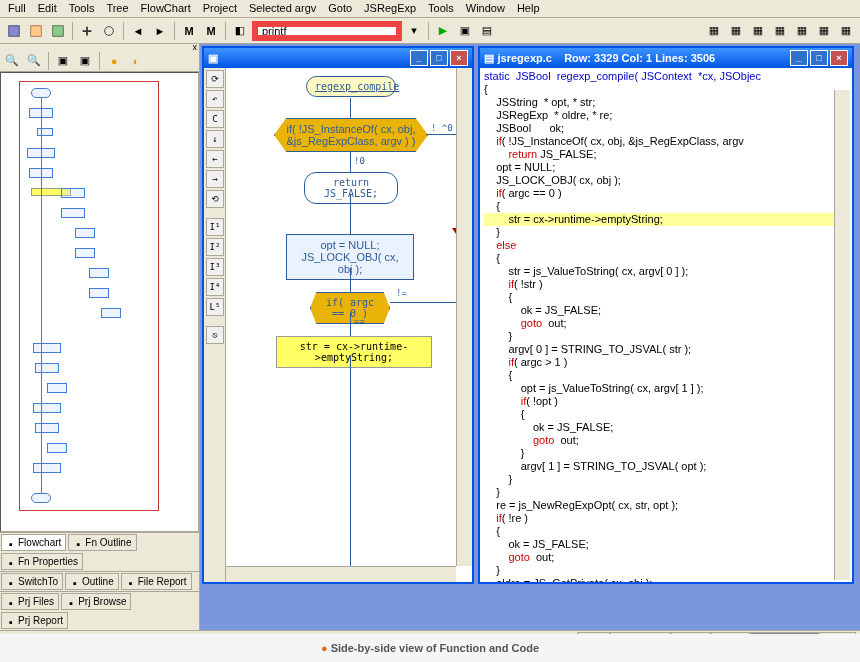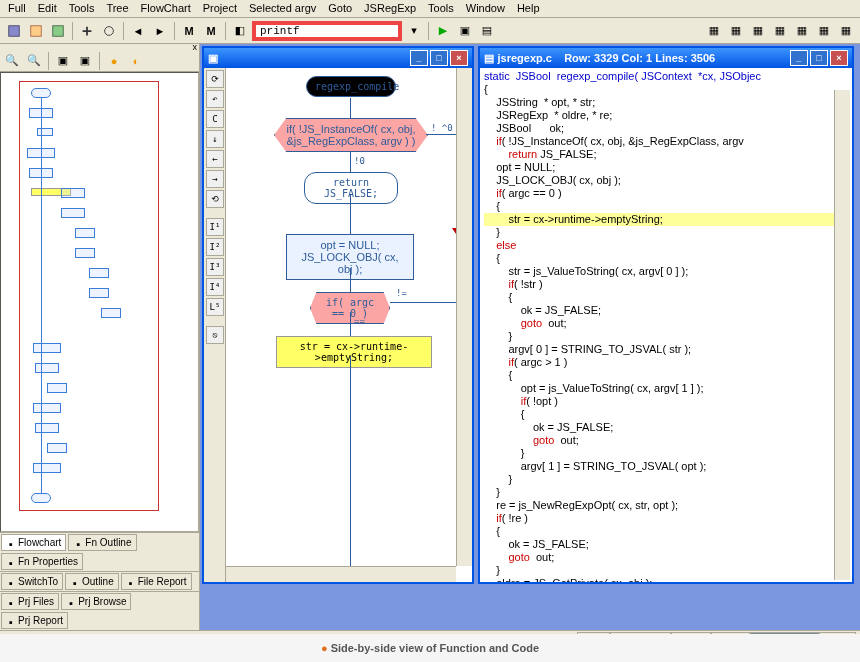--- a/index.html
+++ b/index.html
@@ -3,21 +3,21 @@
 <meta charset="utf-8">
 <style>
 * { margin: 0; padding: 0; box-sizing: border-box; font-family: "Tahoma", sans-serif; font-size: 11px; }
 body { background: #f5f5f5; width: 860px; height: 662px; overflow: hidden; position: relative; }
 .menubar { background: #ece9d8; height: 18px; display: flex; border-bottom: 1px solid #aca899; padding-left: 2px; }
 .menubar span { padding: 2px 6px; cursor: default; }
 .toolbar { background: #ece9d8; height: 26px; display: flex; align-items: center; border-bottom: 1px solid #aca899; padding: 0 4px; gap: 2px; }
 .tbtn { width: 20px; height: 20px; border: 1px solid transparent; display: flex; align-items: center; justify-content: center; cursor: pointer; }
 .tbtn svg { width: 14px; height: 14px; }
 .tsep { width: 1px; height: 18px; background: #aca899; margin: 0 2px; }
-.combo { border: 4px solid #ef4444; background: white; height: 20px; padding: 2px 4px; font-family: Liberation Mono, monospace; }
+.combo { border: 6px solid #ef4444; background: white; height: 20px; padding: 2px 4px; font-family: Liberation Sans, sans-serif; }
 .workspace { position: absolute; top: 44px; left: 0; right: 0; bottom: 32px; display: flex; }
 .left-panel { width: 200px; background: #ece9d8; border-right: 1px solid #aca899; display: flex; flex-direction: column; }
 .left-toolbar { height: 22px; background: #ece9d8; border-bottom: 1px solid #aca899; display: flex; align-items: center; padding: 0 2px; gap: 2px; }
 .left-handle { height: 6px; background: #ece9d8; display: flex; align-items: center; justify-content: flex-end; padding-right: 2px; }
 .left-handle .x { cursor: pointer; font-size: 9px; }
 .overview { flex: 1; background: white; position: relative; overflow: hidden; border: 1px inset #aca899; }
 .ov-box { position: absolute; border: 1px solid #3b7dd8; background: rgba(200,220,255,0.3); }
 .ov-line { position: absolute; background: #3b7dd8; }
 .tab-strip { display: flex; flex-wrap: wrap; background: #ece9d8; border-top: 1px solid #aca899; }
 .tab-strip button { font-size: 10px; padding: 2px 4px; border: 1px solid #aca899; background: #ece9d8; margin: 1px; cursor: pointer; display: flex; align-items: center; gap: 2px; }
@@ -32,22 +32,22 @@
 .win-btn.min, .win-btn.max { background: #2f71cd; }
 .win-body { flex: 1; display: flex; overflow: hidden; }
 
 .flow-sidebar { width: 22px; background: #ece9d8; border-right: 1px solid #aca899; display: flex; flex-direction: column; gap: 2px; padding: 2px; }
 .flow-sidebar .sbtn { width: 18px; height: 18px; border: 1px solid #aca899; background: #f0f0f0; font-size: 9px; display: flex; align-items: center; justify-content: center; cursor: pointer; font-family: monospace; }
 .flow-canvas { flex: 1; background: white; position: relative; overflow: hidden; }
 .flow-scroll { position: absolute; right: 0; top: 0; bottom: 16px; width: 16px; background: #ece9d8; border-left: 1px solid #aca899; }
 .flow-hscroll { position: absolute; left: 0; right: 16px; bottom: 0; height: 16px; background: #ece9d8; border-top: 1px solid #aca899; }
 
 .node { position: absolute; font-family: monospace; font-size: 10px; text-align: center; padding: 4px 8px; }
-.node-terminal { border: 1px solid #2e5c9a; border-radius: 12px; background: #000000; color: #2e5c9a; }
-.node-decision { border: 1px solid #2e5c9a; background: #fca5a5; color: #2e5c9a; clip-path: polygon(8% 0, 92% 0, 100% 50%, 92% 100%, 8% 100%, 0 50%); }
+.node-terminal { border: 1px solid #2e5c9a; border-radius: 12px; background: #fef9c3; color: #2e5c9a; text-decoration: underline; }
+.node-decision { border: 1px solid #2e5c9a; background: #eab308; color: #2e5c9a; clip-path: polygon(8% 0, 92% 0, 100% 50%, 92% 100%, 8% 100%, 0 50%); }
 .node-process { border: 1px solid #2e5c9a; background: #eaf2ff; color: #2e5c9a; }
 .node-return { border: 1px solid #2e5c9a; border-radius: 12px; background: #fff; color: #2e5c9a; }
 .node-hl { background: #ffff66; border: 1px solid #999; color: #000; }
 .flow-line { position: absolute; background: #2e5c9a; }
 .flow-label { position: absolute; font-family: monospace; font-size: 9px; color: #2e5c9a; }
 .flow-arrow { position: absolute; width: 0; height: 0; border-left: 4px solid transparent; border-right: 4px solid transparent; border-top: 6px solid #b00; }
 
 .code-body { flex: 1; background: white; font-family: monospace; font-size: 11px; overflow: hidden; padding: 2px 4px; line-height: 13px; white-space: pre; }
 .kw-blue { color: #0000cc; }
 .kw-red { color: #cc0000; }

